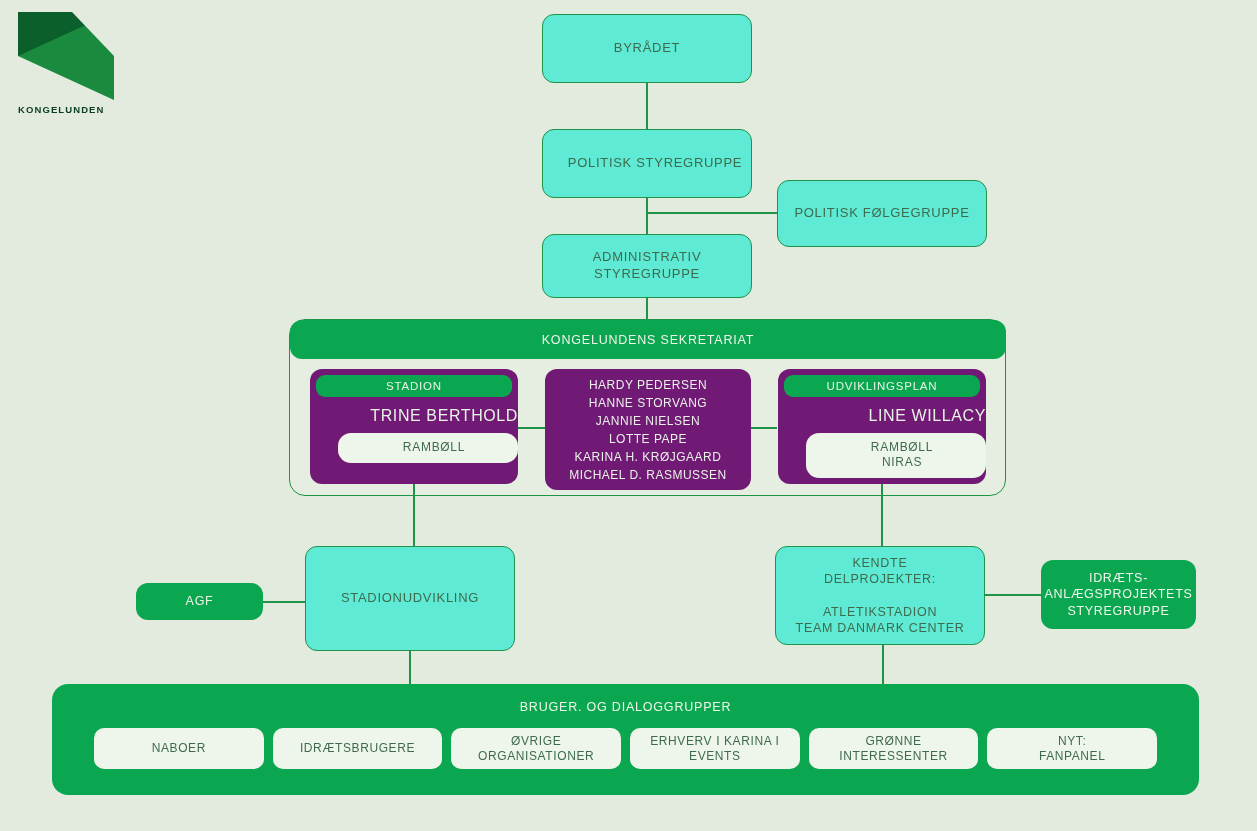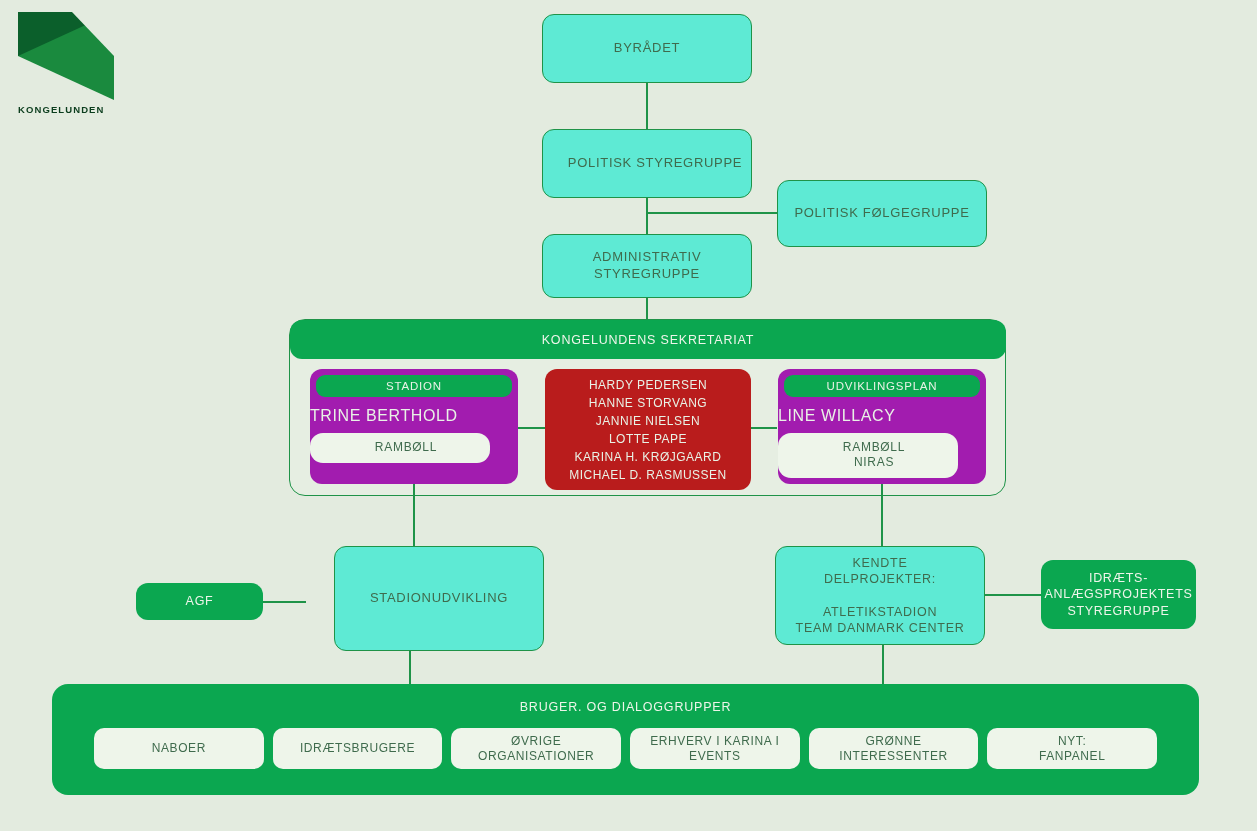--- a/index.html
+++ b/index.html
@@ -129,24 +129,24 @@
     align-items: center;
     justify-content: center;
     color: #eef5ea;
     font-size: 12.5px;
     letter-spacing: 0.8px;
   }
   .sec-card {
     position: absolute;
     box-sizing: border-box;
     border-radius: 12px;
-    background: #a21caf;
+    background: #701a75;
     display: flex;
     flex-direction: column;
-    align-items: flex-start;
+    align-items: flex-end;
   }
   .sec-card-header {
     width: calc(100% - 12px);
     margin: 6px 6px 0 6px;
     height: 22px;
     border-radius: 9px;
     background: #0ba750;
     color: #e9f2e6;
     font-size: 11.5px;
     letter-spacing: 0.8px;
@@ -171,21 +171,21 @@
     letter-spacing: 0.7px;
     text-align: center;
     padding: 7px 0 8px 12px;
     line-height: 1.25;
     white-space: pre-line;
   }
   #sec-card-people {
     position: absolute;
     box-sizing: border-box;
     border-radius: 12px;
-    background: #b91c1c;
+    background: #701a75;
     color: #e9f2e6;
     font-size: 12px;
     letter-spacing: 0.5px;
     display: flex;
     align-items: center;
     justify-content: center;
     text-align: center;
     line-height: 1.5;
     white-space: pre-line;
   }
@@ -299,21 +299,21 @@
   <div class="sec-card" style="left:778px; top:369px; width:208px; height:115px;">
     <div class="sec-card-header">UDVIKLINGSPLAN</div>
     <div class="sec-card-lead">LINE WILLACY</div>
     <div class="sec-card-pill">RAMBØLL
 NIRAS</div>
   </div>
 
   <div class="conn v" style="left:413px; top:484px; height:62px;"></div>
   <div class="conn v" style="left:881px; top:484px; height:62px;"></div>
 
-  <div class="node outline" style="left:305px; top:546px; width:210px; height:105px;margin-left:29px;">
+  <div class="node outline" style="left:305px; top:546px; width:210px; height:105px;">
     <span>STADIONUDVIKLING</span>
   </div>
 
   <div class="conn h" style="left:262px; top:601px; width:44px;"></div>
 
   <div class="node solid" style="left:136px; top:583px; width:127px; height:37px;">
     <span>AGF</span>
   </div>
 
   <div class="node outline" style="left:775px; top:546px; width:210px; height:99px; font-size:12.5px;">

